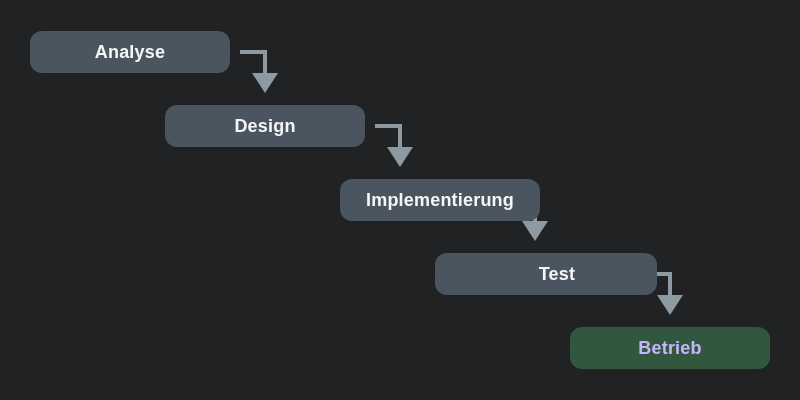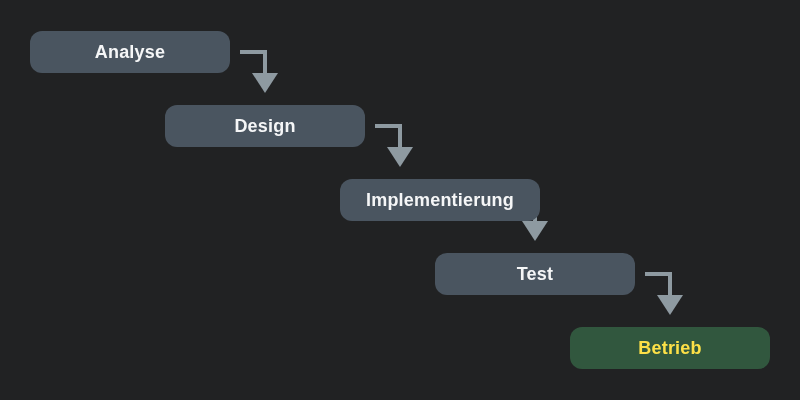--- a/index.html
+++ b/index.html
@@ -63,20 +63,20 @@
   <div id="nodes">
       <div class="node" style="left: 30px; top: 31px; background: rgb(74, 85, 96);">
         <span class="node-label" style="color: rgb(245, 246, 247);">Analyse</span>
       </div>
       <div class="node" style="left: 165px; top: 105px; background: rgb(74, 85, 96); justify-content: center;">
         <span class="node-label" style="color: rgb(245, 246, 247);">Design</span>
       </div>
       <div class="node" style="left: 300px; top: 179px; background: rgb(74, 85, 96); margin-left: 40px;">
         <span class="node-label" style="color: rgb(245, 246, 247);">Implementierung</span>
       </div>
-      <div class="node" style="left: 435px; top: 253px; background: rgb(74, 85, 96);">
+      <div class="node" style="left: 435px; top: 253px; background: rgb(74, 85, 96); padding-left: 22px;">
         <span class="node-label" style="color: rgb(245, 246, 247);">Test</span>
       </div>
       <div class="node" style="left: 570px; top: 327px; background: rgb(49, 87, 62);">
-        <span class="node-label" style="color: #fde047;">Betrieb</span>
+        <span class="node-label" style="color: #c4b5fd;">Betrieb</span>
       </div>
     </div>
 </div>
 
 </body></html>

